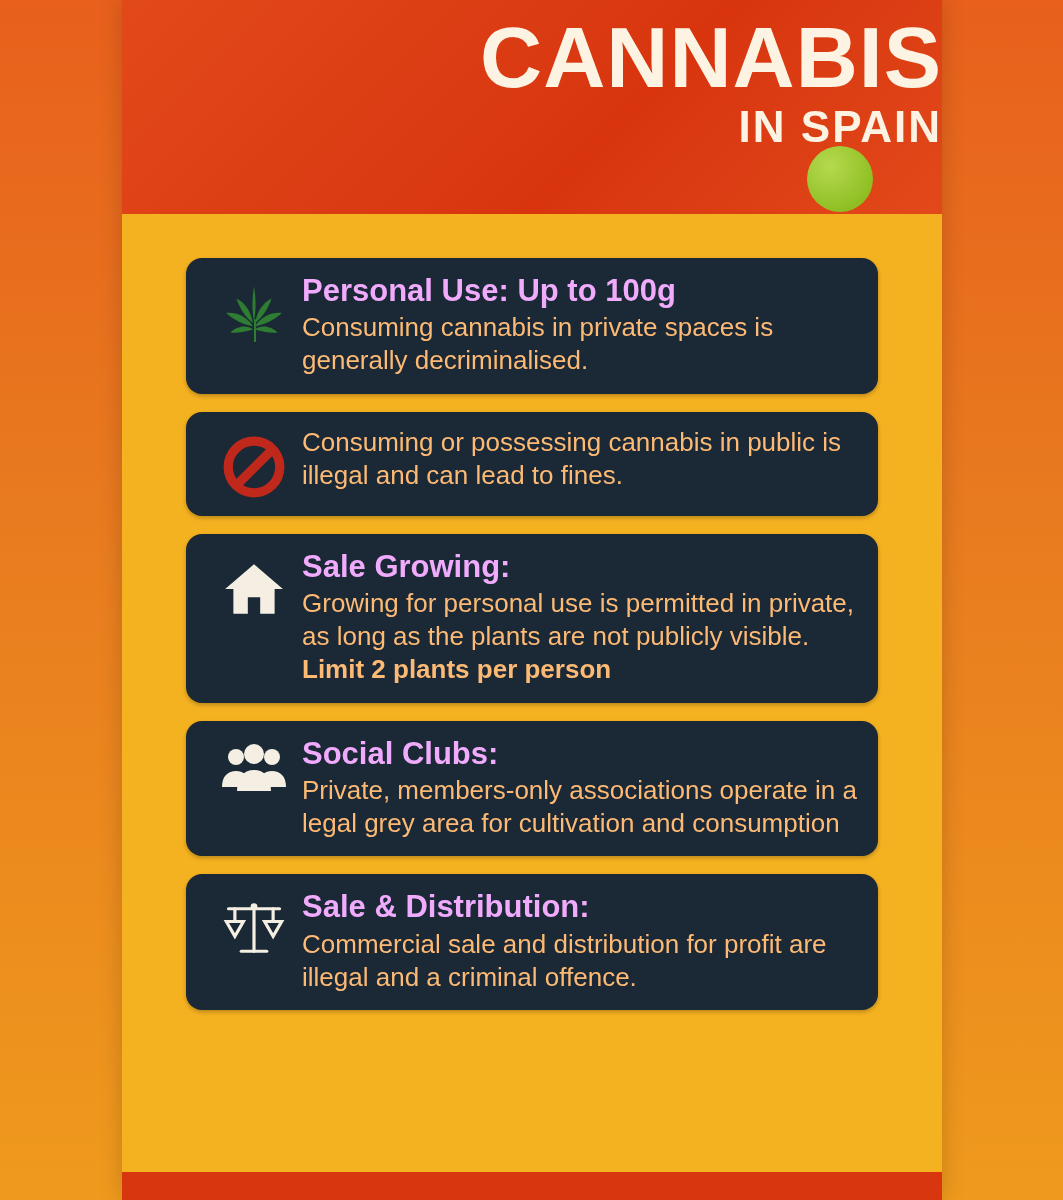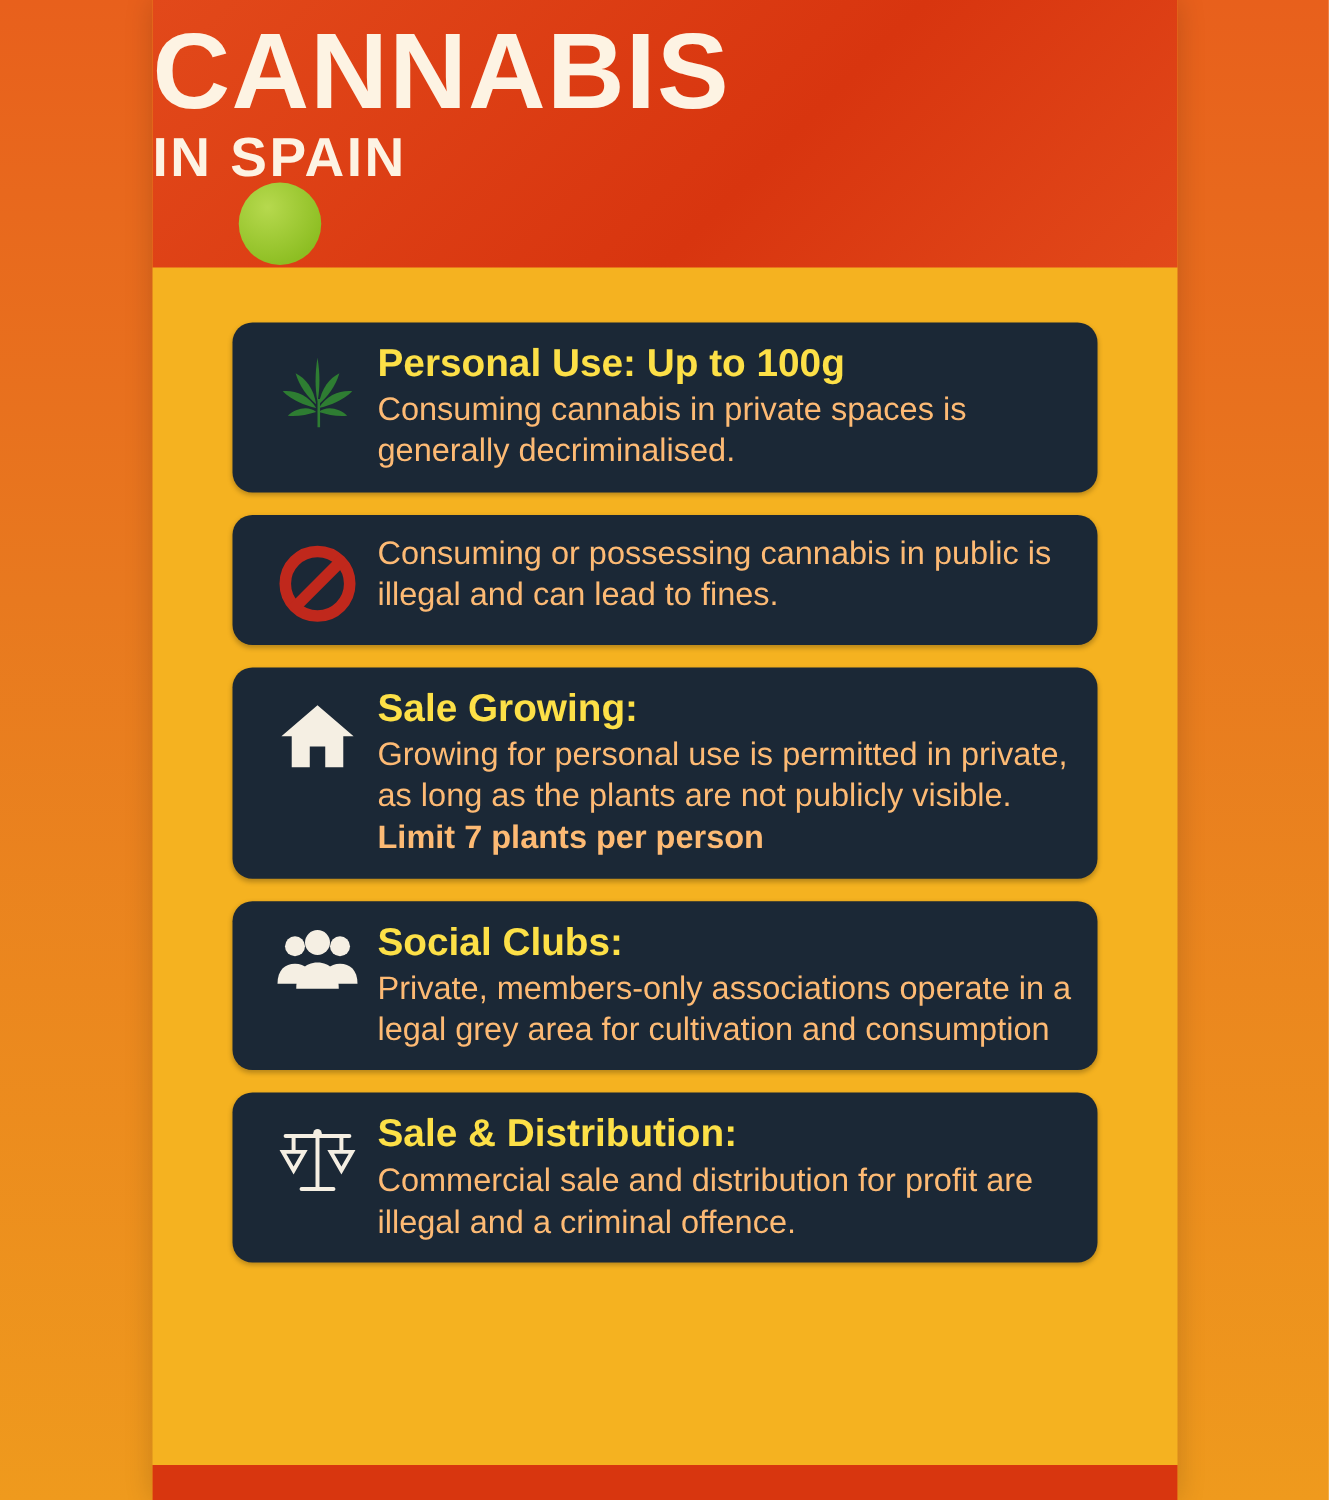--- a/index.html
+++ b/index.html
@@ -20,21 +20,21 @@
     width: 820px;
     height: 1200px;
     background: #f5b220;
     box-shadow: 0 0 22px rgba(0,0,0,0.18);
   }
   .header {
     position: relative;
     height: 214px;
     background: #dd3d12;
     background: linear-gradient(135deg, #e2491a 0%, #d8350f 60%, #e2491a 100%);
-    text-align: left;
+    text-align: right;
     overflow: visible;
   }
   .title {
     margin: 0;
     padding-top: 14px;
     font-size: 86px;
     line-height: 1.0;
     font-weight: 800;
     letter-spacing: 1px;
     color: #fdf3e3;
@@ -97,21 +97,21 @@
     padding-top: 8px;
   }
   .body-cell {
     flex: 1;
   }
   .card-title {
     font-size: 31px;
     font-weight: 700;
     line-height: 1.2;
     margin: 0 0 2px 0;
-    color: #fde047;
+    color: #f0abfc;
   }
   .card-title .amount {
     font-weight: 700;
   }
   .card-text {
     font-size: 26px;
     line-height: 1.28;
     margin: 0;
     color: #fdba74;
     font-weight: 400;
@@ -184,21 +184,21 @@
     <div class="card">
       <div class="icon-cell">
         <svg width="66" height="66" viewBox="0 0 64 64">
           <path d="M32 8 L60 32 L52 32 L52 56 L38 56 L38 40 L26 40 L26 56 L12 56 L12 32 L4 32 Z" fill="#f5efe3"></path>
         </svg>
       </div>
       <div class="body-cell">
         <div class="card-title">
           <span>Sale Growing:</span>
         </div>
-        <p class="card-text"><span>Growing for personal use is permitted in private, as long as the plants are not publicly visible. </span><span class="strong">Limit 7 plants per person</span></p>
+        <p class="card-text"><span>Growing for personal use is permitted in private, as long as the plants are not publicly visible. </span><span class="strong">Limit 2 plants per person</span></p>
       </div>
     </div>
 
     <div class="card">
       <div class="icon-cell">
         <svg width="70" height="58" viewBox="0 0 70 58">
           <g fill="#f5efe3">
             <circle cx="17" cy="14" r="8"></circle>
             <path d="M3 44 C3 33 9 28 17 28 C25 28 31 33 31 44 Z"></path>
             <circle cx="53" cy="14" r="8"></circle>

